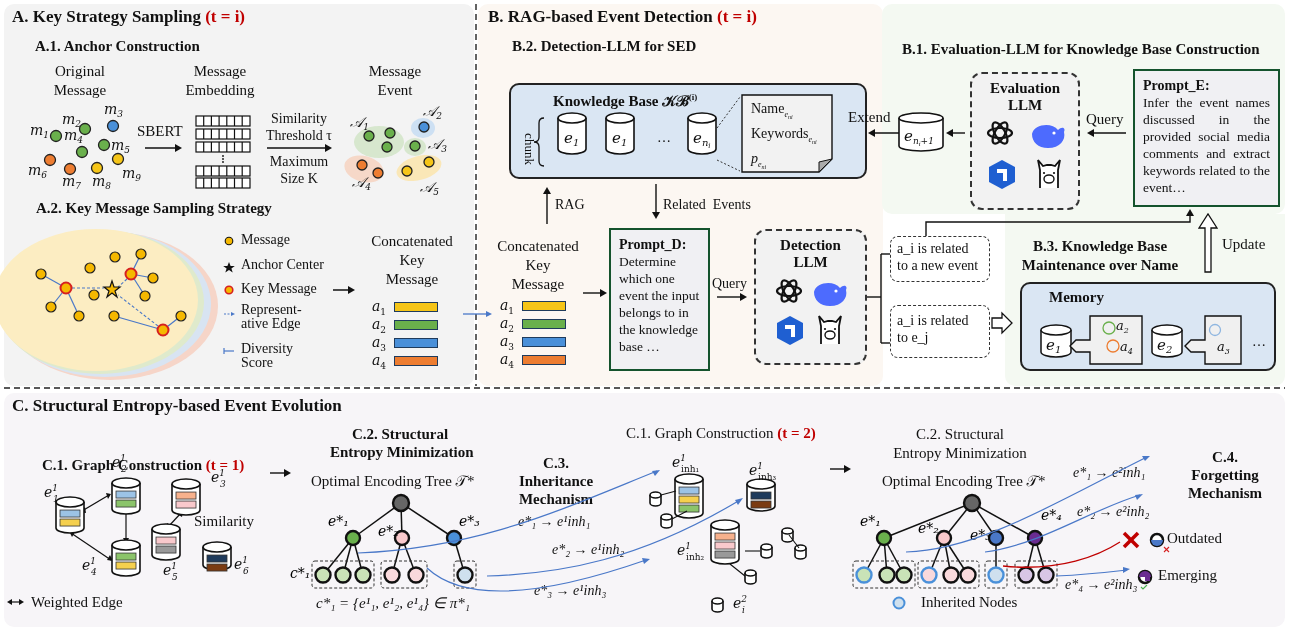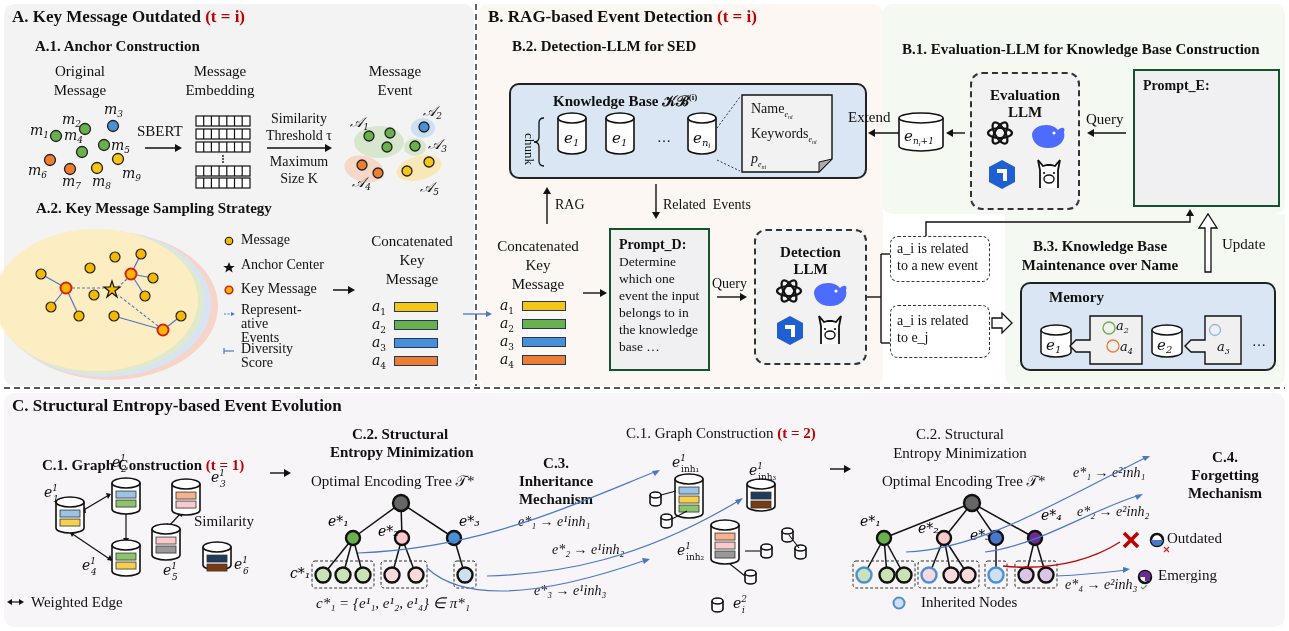--- a/index.html
+++ b/index.html
@@ -9,39 +9,39 @@
   .h1{font-weight:bold;font-size:17px;white-space:nowrap;}
   .h2{font-weight:bold;font-size:15px;white-space:nowrap;}
   .red{color:#c00000;}
   .t{font-size:14px;white-space:nowrap;}
   .c{text-align:center;}
   .it{font-style:italic;}
   svg{position:absolute;left:0;top:0;overflow:visible;}
   .prompt{position:absolute;background:#f0f0f3;border:2px solid #14532d;font-size:13.5px;line-height:17px;padding:6px 8px;box-sizing:border-box;}
   .prompt b{font-size:14px;}
   .llm{position:absolute;border:2px dashed #333;border-radius:12px;background:#f2f2f2;box-sizing:border-box;}
-  .llm .ttl{font-weight:bold;font-size:15px;text-align:center;line-height:17px;margin-top:13px;}
+  .llm .ttl{font-weight:bold;font-size:15px;text-align:center;line-height:17px;margin-top:6px;}
   .dbox{position:absolute;border:1.6px dashed #333;border-radius:8px;background:#fff;box-sizing:border-box;font-size:14px;padding:3px 6px;line-height:17px;}
 </style>
 </head>
 <body>
 
 <div class="panel" style="left:4px;top:4px;width:470px;height:382px;background:#f3f3f3;"></div>
 <div class="panel" style="left:478px;top:4px;width:405px;height:382px;background:#fcf7f2;"></div>
 <div class="panel" style="left:882px;top:4px;width:403px;height:210px;background:#f4f9f2;"></div>
 <div class="panel" style="left:1005px;top:214px;width:280px;height:172px;background:#f4f9f2;border-radius:0 0 10px 10px;"></div>
 <div class="panel" style="left:4px;top:393px;width:1281px;height:234px;background:#f7f5f8;"></div>
 
 <svg width="1289" height="631">
   <line x1="476" y1="4" x2="476" y2="386" stroke="#222" stroke-width="1.4" stroke-dasharray="6,4"></line>
   <line x1="4" y1="388" x2="1285" y2="388" stroke="#222" stroke-width="1.4" stroke-dasharray="6,4"></line>
 </svg>
 
 <div class="abs h1" style="left:12px;top:7px;">
-  <span>A. Key Message Outdated</span>
+  <span>A. Key Strategy Sampling</span>
   <span class="red">(t = i)</span>
 </div>
 <div class="abs h2" style="left:35px;top:38px;">A.1. Anchor Construction</div>
 
 <div class="abs t c" style="left:45px;top:62px;width:70px;line-height:19px;font-size:15px;">
   <div>Original</div>
   <div>Message</div>
 </div>
 <div class="abs t c" style="left:180px;top:62px;width:80px;line-height:19px;font-size:15px;">
   <div>Message</div>
@@ -230,21 +230,21 @@
     </g>
   <g>
       <line x1="224" y1="351" x2="234" y2="351" stroke="#4a78c8" stroke-width="1.2"></line>
       <line x1="224" y1="348" x2="224" y2="354" stroke="#4a78c8" stroke-width="1.2"></line>
     </g>
 </svg>
 <div class="abs t" style="left:241px;top:232px;">Message</div>
 <div class="abs t" style="left:241px;top:257px;">Anchor Center</div>
 <div class="abs t" style="left:241px;top:281px;">Key Message</div>
 <div class="abs t" style="left:241px;top:303px;line-height:14px;white-space:normal;width:60px;">
-  <span>Represent-ative Events</span>
+  <span>Represent-ative Edge</span>
 </div>
 <div class="abs t" style="left:241px;top:342px;line-height:14px;white-space:normal;width:60px;">
   <span>Diversity Score</span>
 </div>
 
 <svg width="1289" height="631">
   <line x1="333" y1="290" x2="350" y2="290" stroke="#111" stroke-width="1.5"></line>
   <polygon points="355,290 348,286 348,294" fill="#111"></polygon>
 </svg>
 
@@ -440,20 +440,21 @@
   <g transform="translate(1034,158)">
     <path d="M6 30 V12 L4 2 L9 8 L13 7 L17 7 L21 8 L26 2 L24 12 V30" fill="#fff" stroke="#111" stroke-width="1.8"></path>
     <ellipse cx="15" cy="21" rx="5" ry="4" fill="none" stroke="#111" stroke-width="1.4"></ellipse>
     <circle cx="10" cy="15" r="1.1" fill="#111"></circle>
       <circle cx="20" cy="15" r="1.1" fill="#111"></circle>
   </g>
 </svg>
 
 <div class="prompt" style="left:1133px;top:69px;width:147px;height:138px;text-align:justify;">
   <b>Prompt_E:</b>
+  <div>Infer the event names discussed in the provided social media comments and extract keywords related to the event…</div>
 </div>
 
 <div class="abs h2 c" style="left:1015px;top:237px;width:170px;line-height:19px;">
   <div>B.3. Knowledge Base</div>
   <div>Maintenance over Name</div>
 </div>
 <svg width="1289" height="631">
   <polygon points="1205,272 1205,228 1199,228 1208,214 1217,228 1211,228 1211,272" fill="#fff" stroke="#111" stroke-width="1.3"></polygon>
 </svg>
 <div class="abs t" style="left:1222px;top:236px;font-size:15px;">Update</div>

